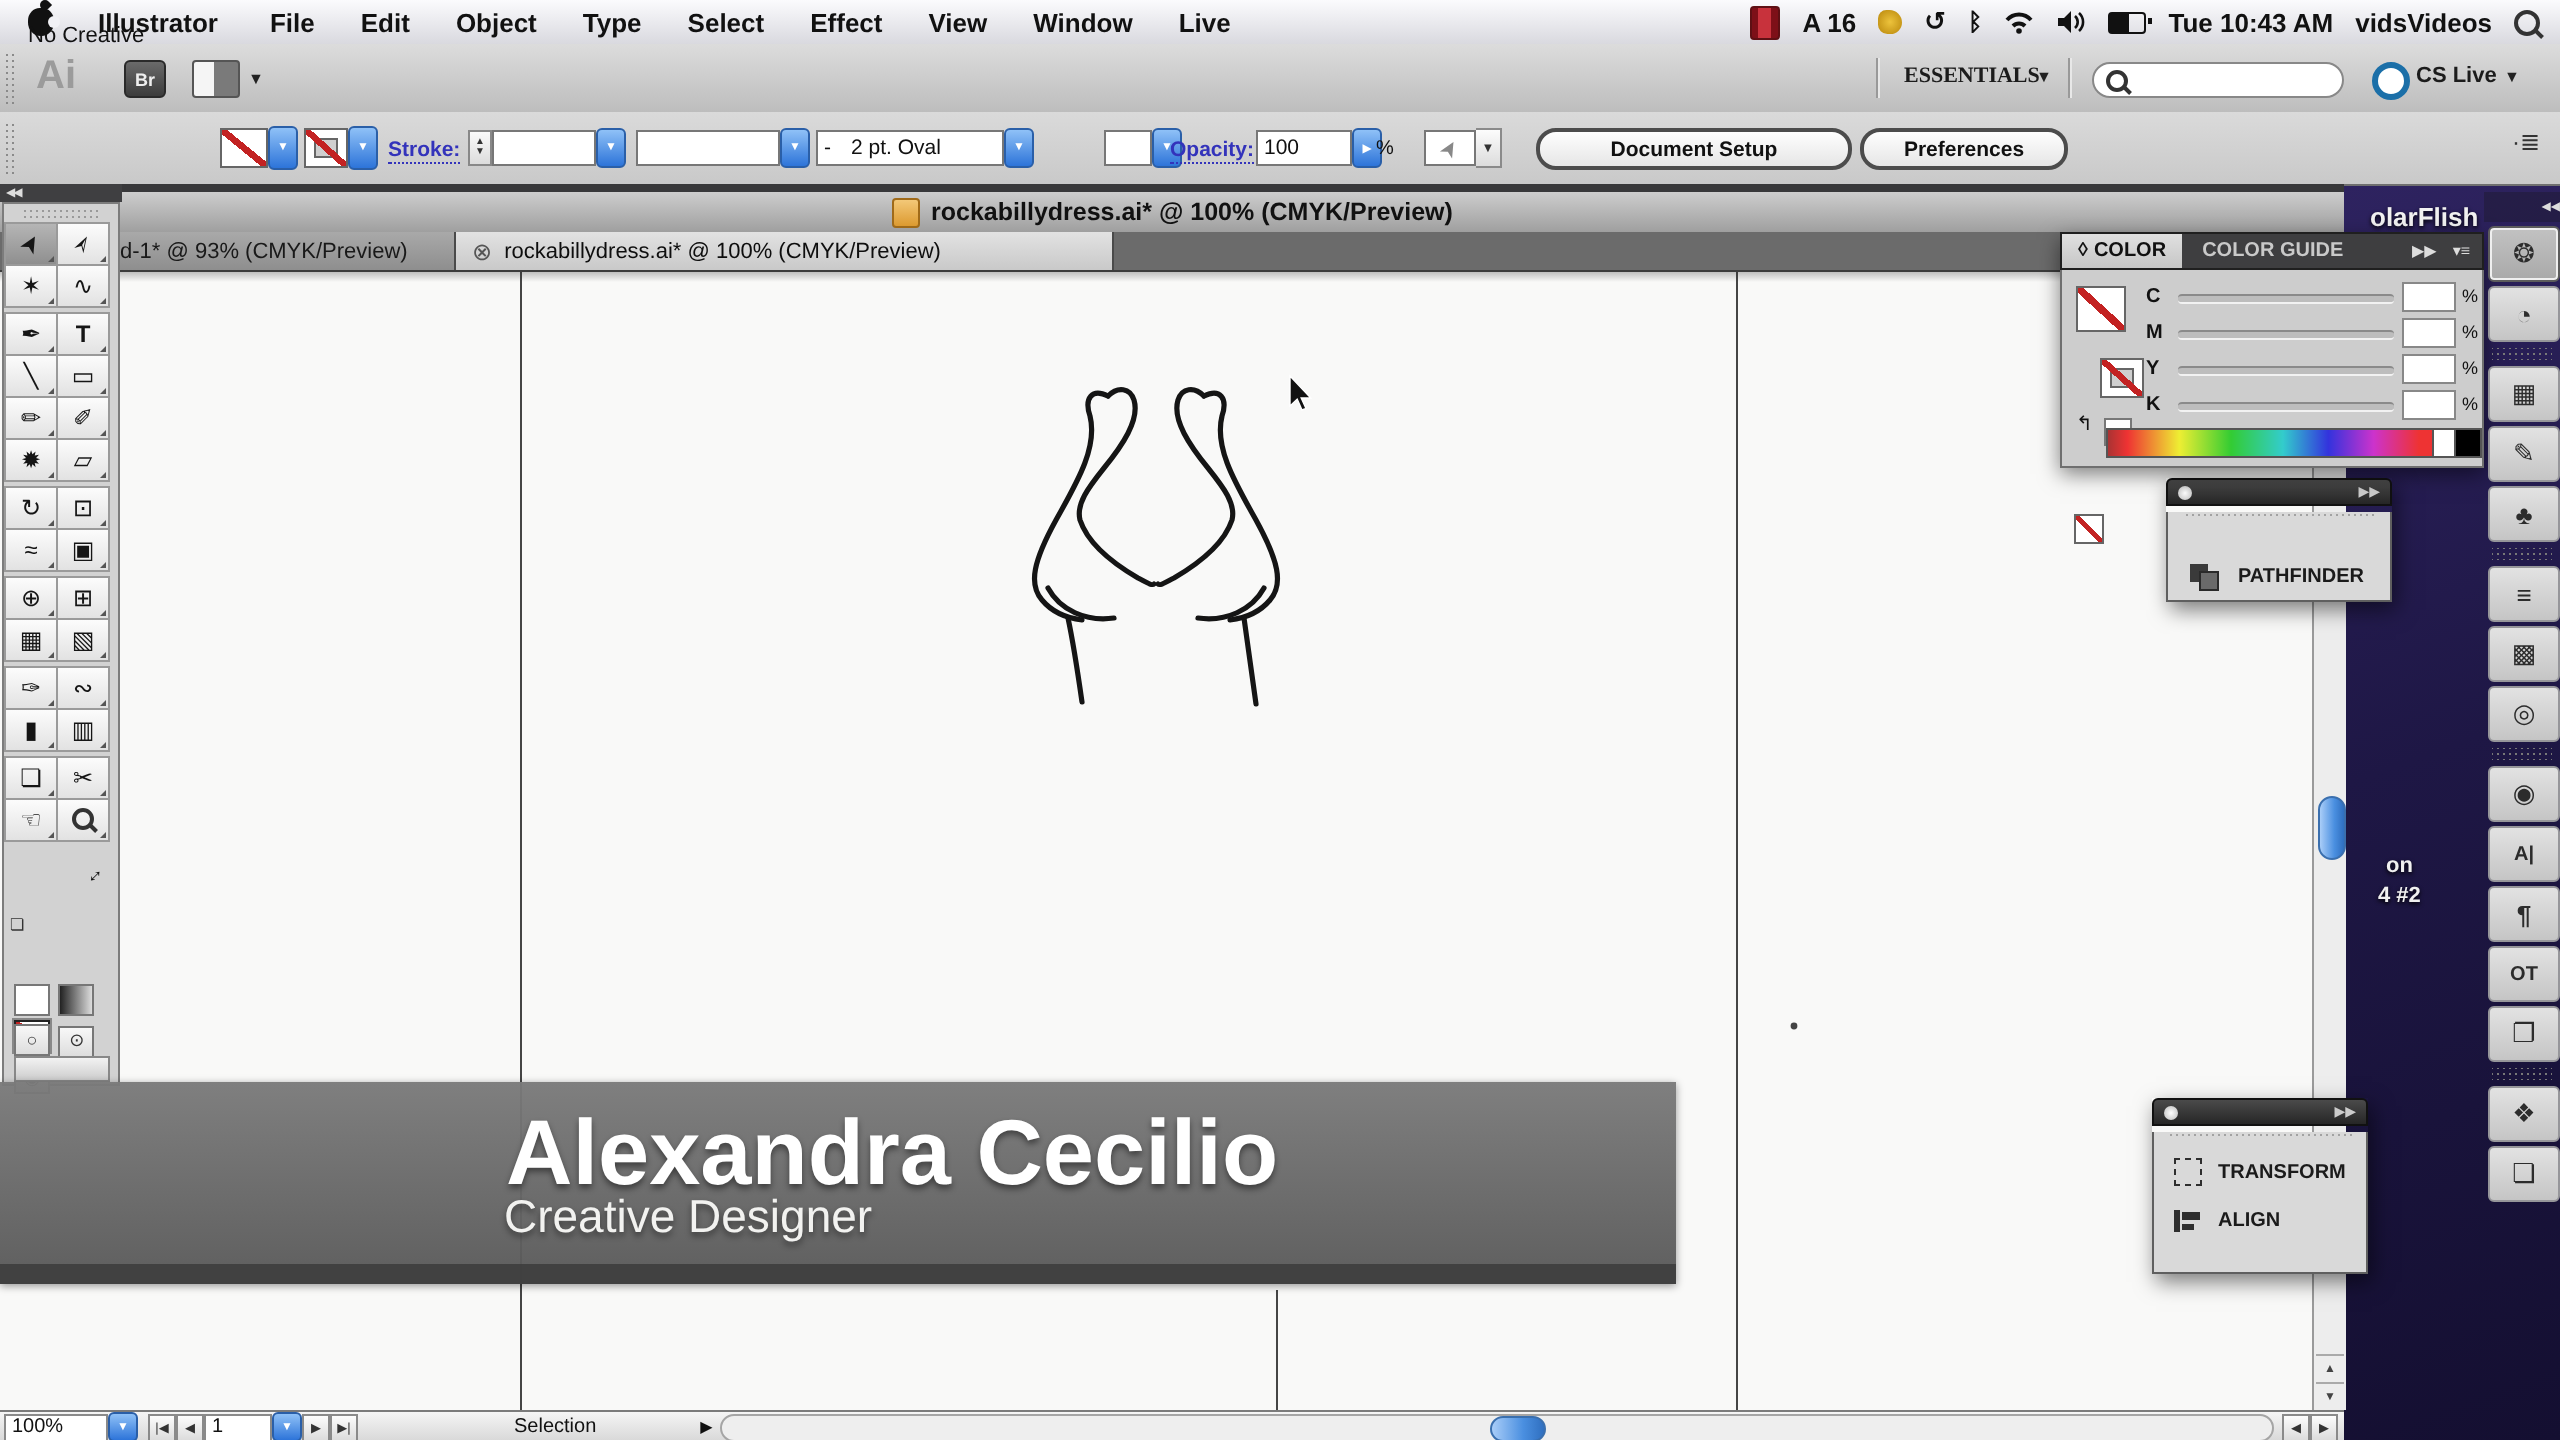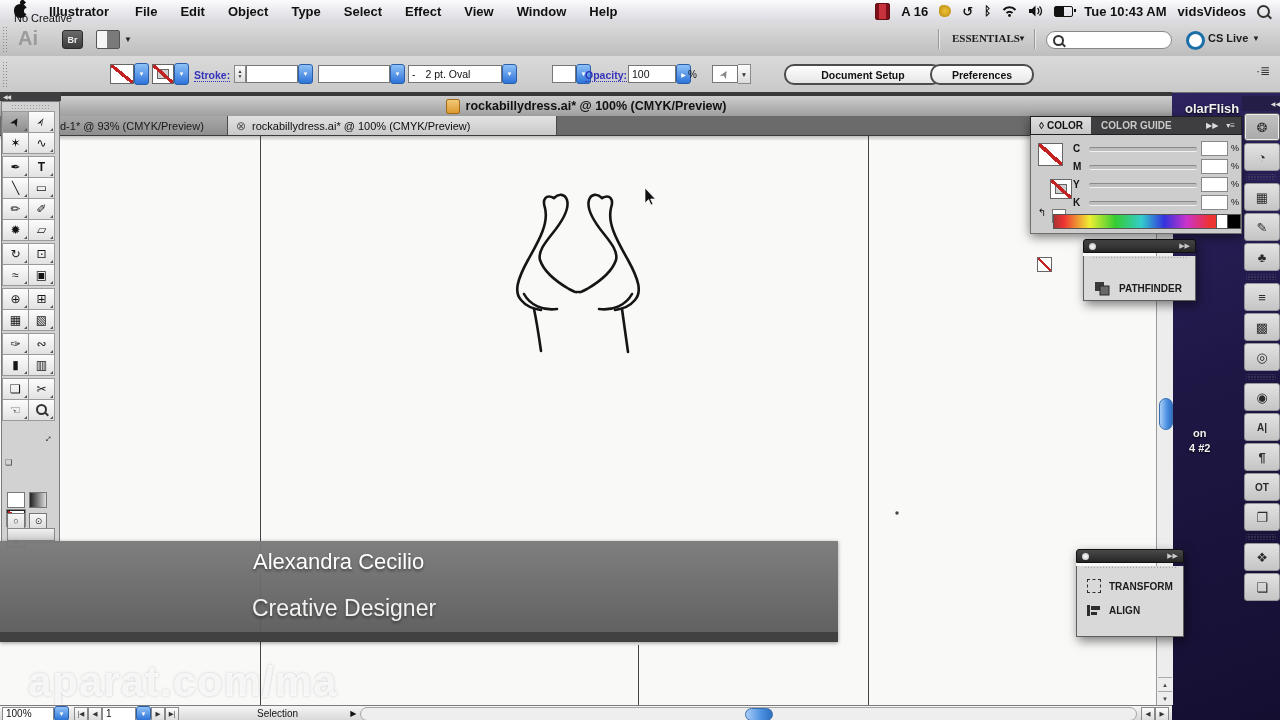--- a/index.html
+++ b/index.html
@@ -140,21 +140,21 @@
   .dicon{width:34px;height:26px;margin-bottom:2px;background:linear-gradient(#e2e2e2,#c5c5c5);
     border:1px solid #96969a;border-radius:3px;display:flex;align-items:center;justify-content:center;
     font-size:13px;color:#2c2c2c;font-weight:bold;}
   .dicon.sel{background:linear-gradient(#c2c2c2,#a9a9a9);border-color:#5c5c5c;box-shadow:inset 0 0 0 1px #efefef;}
   .dsep{height:6px;margin:1px 2px 3px;background-image:radial-gradient(#777 30%,transparent 32%);background-size:3px 3px;background-position:center;}
 
   
   #banner{left:0;top:541px;width:838px;height:101px;z-index:50;
     background:linear-gradient(rgba(122,122,122,.96),rgba(88,88,88,.96));box-shadow:0 1px 4px rgba(0,0,0,.4);}
   #banner .bottomstrip{position:absolute;left:0;bottom:0;width:100%;height:10px;background:rgba(60,60,60,.85);}
-  #banner-name{position:absolute;left:253px;top:8px;font-size:22px;font-weight:normal;color:#fff;text-shadow:0 2px 3px rgba(0,0,0,.45);}
+  #banner-name{position:absolute;left:253px;top:8px;font-size:46px;font-weight:bold;color:#fff;text-shadow:0 2px 3px rgba(0,0,0,.45);}
   #banner-role{position:absolute;left:252px;top:54px;font-size:23px;color:#f2f2f0;text-shadow:0 2px 3px rgba(0,0,0,.45);}
   #ehow-card{position:absolute;left:36px;top:-2px;width:150px;height:124px;background:linear-gradient(#ffffff,#f2f2f0);
     box-shadow:3px 4px 10px rgba(0,0,0,.45);border-radius:2px;display:flex;align-items:center;justify-content:center;}
   #ehow-logo{font-size:40px;font-weight:bold;letter-spacing:-2px;margin-top:28px;}
   #ehow-logo .e{color:#8cc63e;}
   #ehow-logo .how{color:#68a81f;}
 
   
   #statusbar{left:0;top:705px;width:1172px;height:15px;background:linear-gradient(#f5f5f5,#d7d7d7);
     border-top:1px solid #7b7b7b;z-index:40;display:flex;align-items:center;font-size:10px;}
@@ -172,40 +172,39 @@
   <div class="abs" id="workspace"></div>
   <div class="abs desktop-label" style="left:1193px;top:427px;">on</div>
   <div class="abs desktop-label" style="left:1189px;top:442px;">4 #2</div>
 
   <div class="abs" id="canvas">
     <div class="abs topshadow"></div>
     <div class="abs abline" style="left:260px;top:0;height:570px;"></div>
     <div class="abs abline" style="left:868px;top:0;height:570px;"></div>
     <div class="abs abline" style="left:638px;top:510px;height:60px;"></div>
   </div>
-  <div class="abs" id="watermark">aparat.com/ma</div>
 
   <svg class="abs" id="artsvg" viewBox="0 0 1280 720">
     <g fill="none" stroke="#151515" stroke-width="2.6" stroke-linecap="round">
       <path d="M554 198 C546 194 542 199 545 208 C549 224 538 242 528 260 C517 280 514 292 521 300 C526 306 533 309 541 310"></path>
       <path d="M554 198 C559 193 565 194 567 200 C570 210 561 223 552 234 C544 244 538 252 540 260 C544 272 557 282 569 289 C573 291 576 293 577 292"></path>
       <path d="M602 198 C610 194 614 199 611 208 C607 224 618 242 628 260 C639 280 642 292 635 300 C630 306 623 309 615 310"></path>
       <path d="M602 198 C597 193 591 194 589 200 C586 210 595 223 604 234 C612 244 618 252 616 260 C612 272 599 282 587 289 C583 291 580 293 579 292"></path>
       <path d="M524 294 C530 305 543 311 557 309"></path>
       <path d="M632 294 C626 305 613 311 599 309"></path>
       <path d="M534 309 C537 323 539 337 541 351"></path>
       <path d="M622 309 C624 323 626 338 628 352"></path>
     </g>
     <path d="M645 188 L645 203 L648.6 199.6 L651 205 L653 204.2 L650.6 199 L655.4 199 Z" fill="#111" stroke="#fff" stroke-width="0.7"></path>
     <circle cx="897" cy="513" r="1.7" fill="#444"></circle>
   </svg>
 
   <div class="abs" id="menubar">
     <span class="apple"></span>
-    <span><span class="mitem">Illustrator</span><span class="mitem">File</span><span class="mitem">Edit</span><span class="mitem">Object</span><span class="mitem">Type</span><span class="mitem">Select</span><span class="mitem">Effect</span><span class="mitem">View</span><span class="mitem">Window</span><span class="mitem">Help</span></span>
+    <span><span class="mitem">Illustrator</span><span class="mitem">File</span><span class="mitem">Edit</span><span class="mitem">Object</span><span class="mitem">Type</span><span class="mitem">Select</span><span class="mitem">Effect</span><span class="mitem">View</span><span class="mitem">Window</span><span class="mitem">Live</span></span>
     <div id="menu-right">
       <span class="film-icon"></span>
       <span style="font-size:13px;">A</span>
       <span style="font-size:13px;margin-left:-8px;">16</span>
       <span class="yellow-icon"></span>
       <span style="font-size:13px;">↺</span>
       <span style="font-size:12px;">ᛒ</span>
       <svg width="15" height="12">
           <path d="M1.5 5 A 8 8 0 0 1 13.5 5" fill="none" stroke="#111" stroke-width="2"></path>
           <path d="M4.5 8 A 4.2 4.2 0 0 1 10.5 8" fill="none" stroke="#111" stroke-width="2"></path>
@@ -279,21 +278,21 @@
       <span class="field" style="width:40px;">100</span>
       <span class="bluebtn r" style="width:13px;height:18px;"></span>
     </div>
     <span class="abs" style="left:688px;top:13px;font-size:10px;">%</span>
     <div class="abs cb" style="left:712px;top:9px;">
       <span class="field" style="width:18px;justify-content:center;color:#888;">
           <span style="transform:rotate(-60deg);display:inline-block;font-size:11px;">➤</span>
         </span>
       <span class="sbtn" style="width:10px;height:18px;border-left:none;">▼</span>
     </div>
-    <div class="abs capsule" style="left:784px;top:8px;width:154px;height:17px;">Document Setup</div>
+    <div class="abs capsule" style="left:768px;top:8px;width:154px;height:17px;">Document Setup</div>
     <div class="abs capsule" style="left:930px;top:8px;width:100px;height:17px;">Preferences</div>
     <span class="abs" style="left:1256px;top:8px;font-size:12px;color:#333;">·≣</span>
   </div>
 
   <div class="abs" id="darkstrip"></div>
   <div class="abs" id="titlebar">
     <span class="traffic-green"></span>
     <span class="doc-icon"></span>
     <span>rockabillydress.ai* @ 100% (CMYK/Preview)</span>
   </div>

